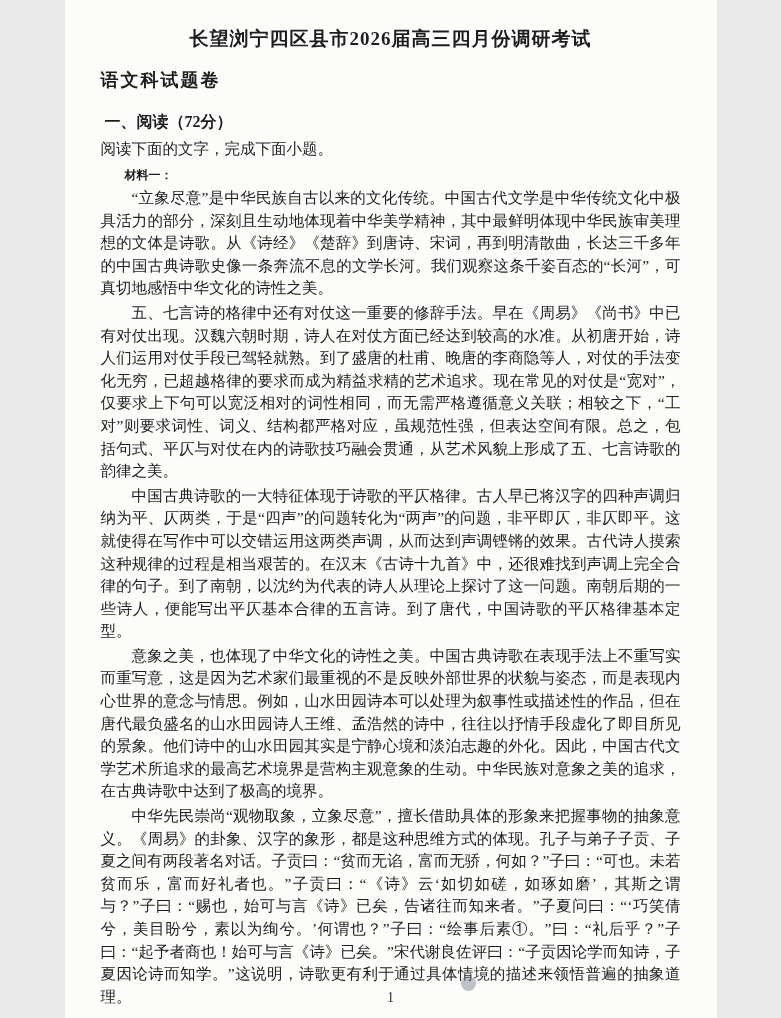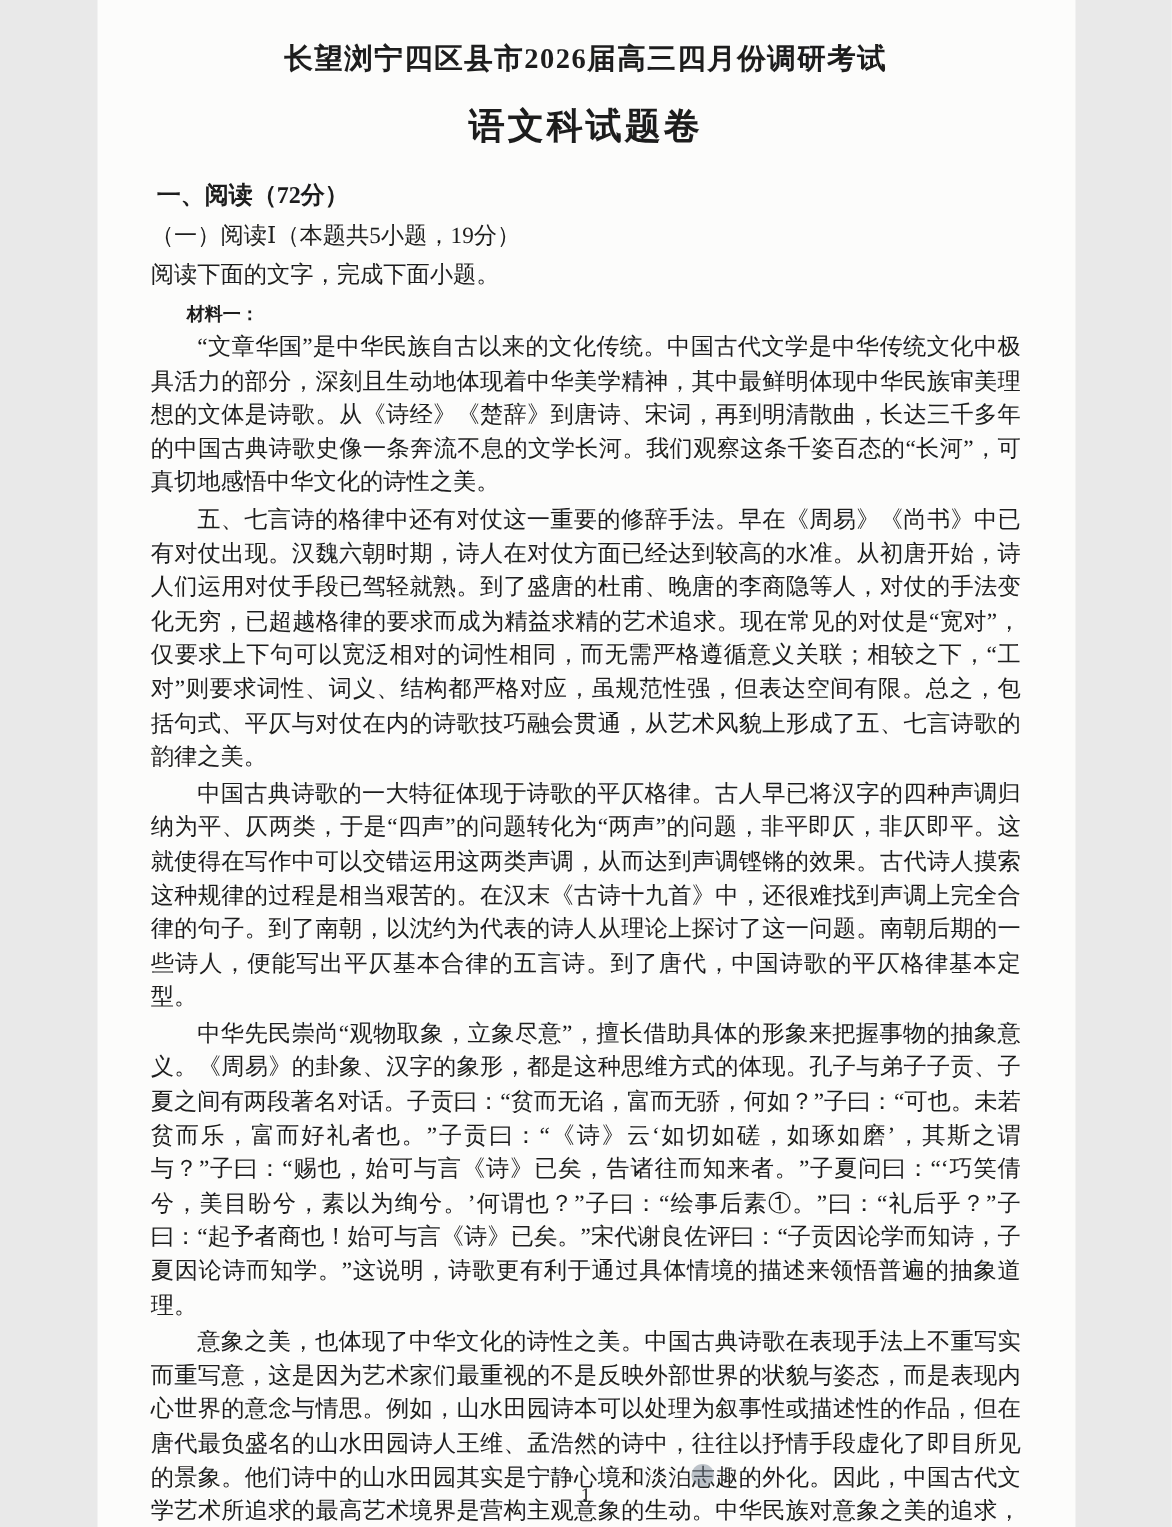--- a/index.html
+++ b/index.html
@@ -20,22 +20,22 @@
     overflow: hidden;
   }
   .exam-title {
     text-align: center;
     font-size: 19px;
     font-weight: bold;
     letter-spacing: 1px;
     margin: 6px 0 16px 0;
   }
   .paper-subtitle {
-    text-align: center;
-    font-size: 24px;
+    text-align: left;
+    font-size: 18px;
     font-weight: bold;
     letter-spacing: 2px;
     margin: 0 0 20px 0;
   }
   .section-heading {
     font-size: 16px;
     font-weight: bold;
     margin: 4px 0 6px 4px;
   }
   .subsection-heading {
@@ -82,34 +82,33 @@
 <body>
 
 <div class="page">
 
   <div class="exam-title">长望浏宁四区县市2026届高三四月份调研考试</div>
 
   <div class="paper-subtitle">语文科试题卷</div>
 
   <div class="section-heading">一、阅读（72分）</div>
 
-  <div class="subsection-heading">（一）阅读Ⅰ（本题共5小题，19分）</div>
 
   <div class="instruction">阅读下面的文字，完成下面小题。</div>
 
   <div class="material-label">材料一：</div>
 
-  <p class="para">“文章华国”是中华民族自古以来的文化传统。中国古代文学是中华传统文化中极具活力的部分，深刻且生动地体现着中华美学精神，其中最鲜明体现中华民族审美理想的文体是诗歌。从《诗经》《楚辞》到唐诗、宋词，再到明清散曲，长达三千多年的中国古典诗歌史像一条奔流不息的文学长河。我们观察这条千姿百态的“长河”，可真切地感悟中华文化的诗性之美。</p>
+  <p class="para">“立象尽意”是中华民族自古以来的文化传统。中国古代文学是中华传统文化中极具活力的部分，深刻且生动地体现着中华美学精神，其中最鲜明体现中华民族审美理想的文体是诗歌。从《诗经》《楚辞》到唐诗、宋词，再到明清散曲，长达三千多年的中国古典诗歌史像一条奔流不息的文学长河。我们观察这条千姿百态的“长河”，可真切地感悟中华文化的诗性之美。</p>
 
 
   <p class="para">五、七言诗的格律中还有对仗这一重要的修辞手法。早在《周易》《尚书》中已有对仗出现。汉魏六朝时期，诗人在对仗方面已经达到较高的水准。从初唐开始，诗人们运用对仗手段已驾轻就熟。到了盛唐的杜甫、晚唐的李商隐等人，对仗的手法变化无穷，已超越格律的要求而成为精益求精的艺术追求。现在常见的对仗是“宽对”，仅要求上下句可以宽泛相对的词性相同，而无需严格遵循意义关联；相较之下，“工对”则要求词性、词义、结构都严格对应，虽规范性强，但表达空间有限。总之，包括句式、平仄与对仗在内的诗歌技巧融会贯通，从艺术风貌上形成了五、七言诗歌的韵律之美。</p>
 
   <p class="para">中国古典诗歌的一大特征体现于诗歌的平仄格律。古人早已将汉字的四种声调归纳为平、仄两类，于是“四声”的问题转化为“两声”的问题，非平即仄，非仄即平。这就使得在写作中可以交错运用这两类声调，从而达到声调铿锵的效果。古代诗人摸索这种规律的过程是相当艰苦的。在汉末《古诗十九首》中，还很难找到声调上完全合律的句子。到了南朝，以沈约为代表的诗人从理论上探讨了这一问题。南朝后期的一些诗人，便能写出平仄基本合律的五言诗。到了唐代，中国诗歌的平仄格律基本定型。</p>
 
+  <p class="para">意象之美，也体现了中华文化的诗性之美。中国古典诗歌在表现手法上不重写实而重写意，这是因为艺术家们最重视的不是反映外部世界的状貌与姿态，而是表现内心世界的意念与情思。例如，山水田园诗本可以处理为叙事性或描述性的作品，但在唐代最负盛名的山水田园诗人王维、孟浩然的诗中，往往以抒情手段虚化了即目所见的景象。他们诗中的山水田园其实是宁静心境和淡泊志趣的外化。因此，中国古代文学艺术所追求的最高艺术境界是营构主观意象的生动。中华民族对意象之美的追求，在古典诗歌中达到了极高的境界。</p>
+
   <p class="para">中华先民崇尚“观物取象，立象尽意”，擅长借助具体的形象来把握事物的抽象意义。《周易》的卦象、汉字的象形，都是这种思维方式的体现。孔子与弟子子贡、子夏之间有两段著名对话。子贡曰：“贫而无谄，富而无骄，何如？”子曰：“可也。未若贫而乐，富而好礼者也。”子贡曰：“《诗》云‘如切如磋，如琢如磨’，其斯之谓与？”子曰：“赐也，始可与言《诗》已矣，告诸往而知来者。”子夏问曰：“‘巧笑倩兮，美目盼兮，素以为绚兮。’何谓也？”子曰：“绘事后素①。”曰：“礼后乎？”子曰：“起予者商也！始可与言《诗》已矣。”宋代谢良佐评曰：“子贡因论学而知诗，子夏因论诗而知学。”这说明，诗歌更有利于通过具体情境的描述来领悟普遍的抽象道理。</p>
-
-  <p class="para">意象之美，也体现了中华文化的诗性之美。中国古典诗歌在表现手法上不重写实而重写意，这是因为艺术家们最重视的不是反映外部世界的状貌与姿态，而是表现内心世界的意念与情思。例如，山水田园诗本可以处理为叙事性或描述性的作品，但在唐代最负盛名的山水田园诗人王维、孟浩然的诗中，往往以抒情手段虚化了即目所见的景象。他们诗中的山水田园其实是宁静心境和淡泊志趣的外化。因此，中国古代文学艺术所追求的最高艺术境界是营构主观意象的生动。中华民族对意象之美的追求，在古典诗歌中达到了极高的境界。</p>
 
   <span class="cursor-dot"></span>
 
   <div class="page-number">1</div>
 
 </div>
 
 </body></html>

